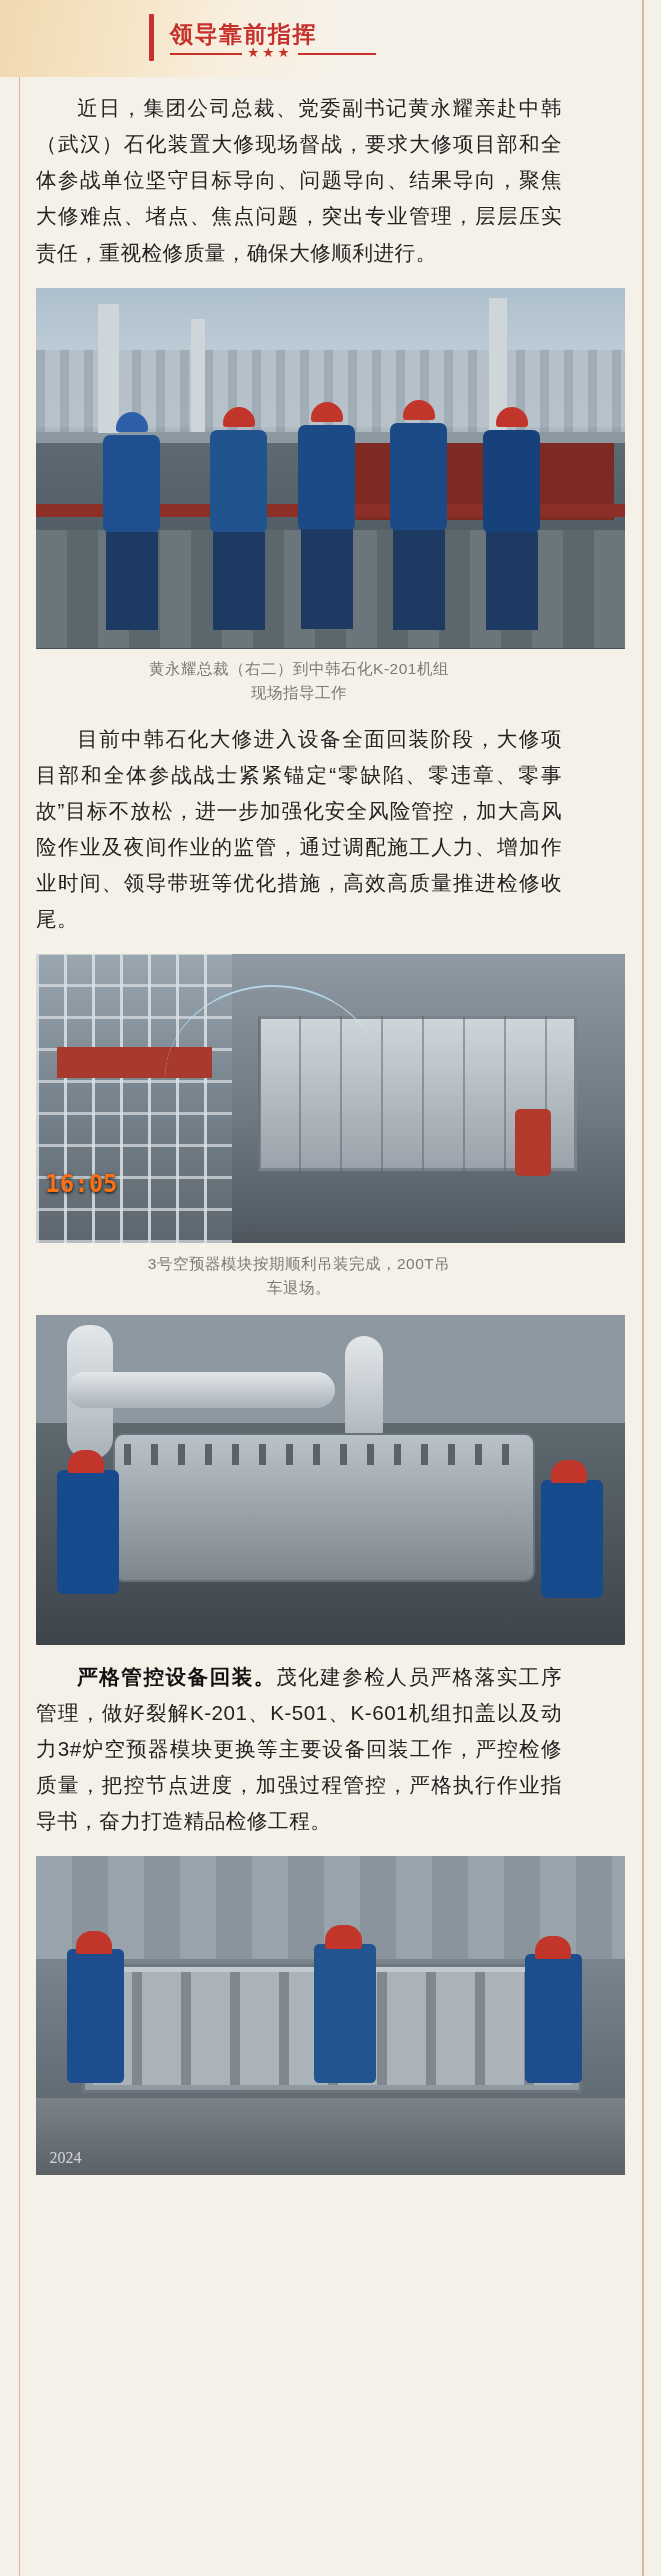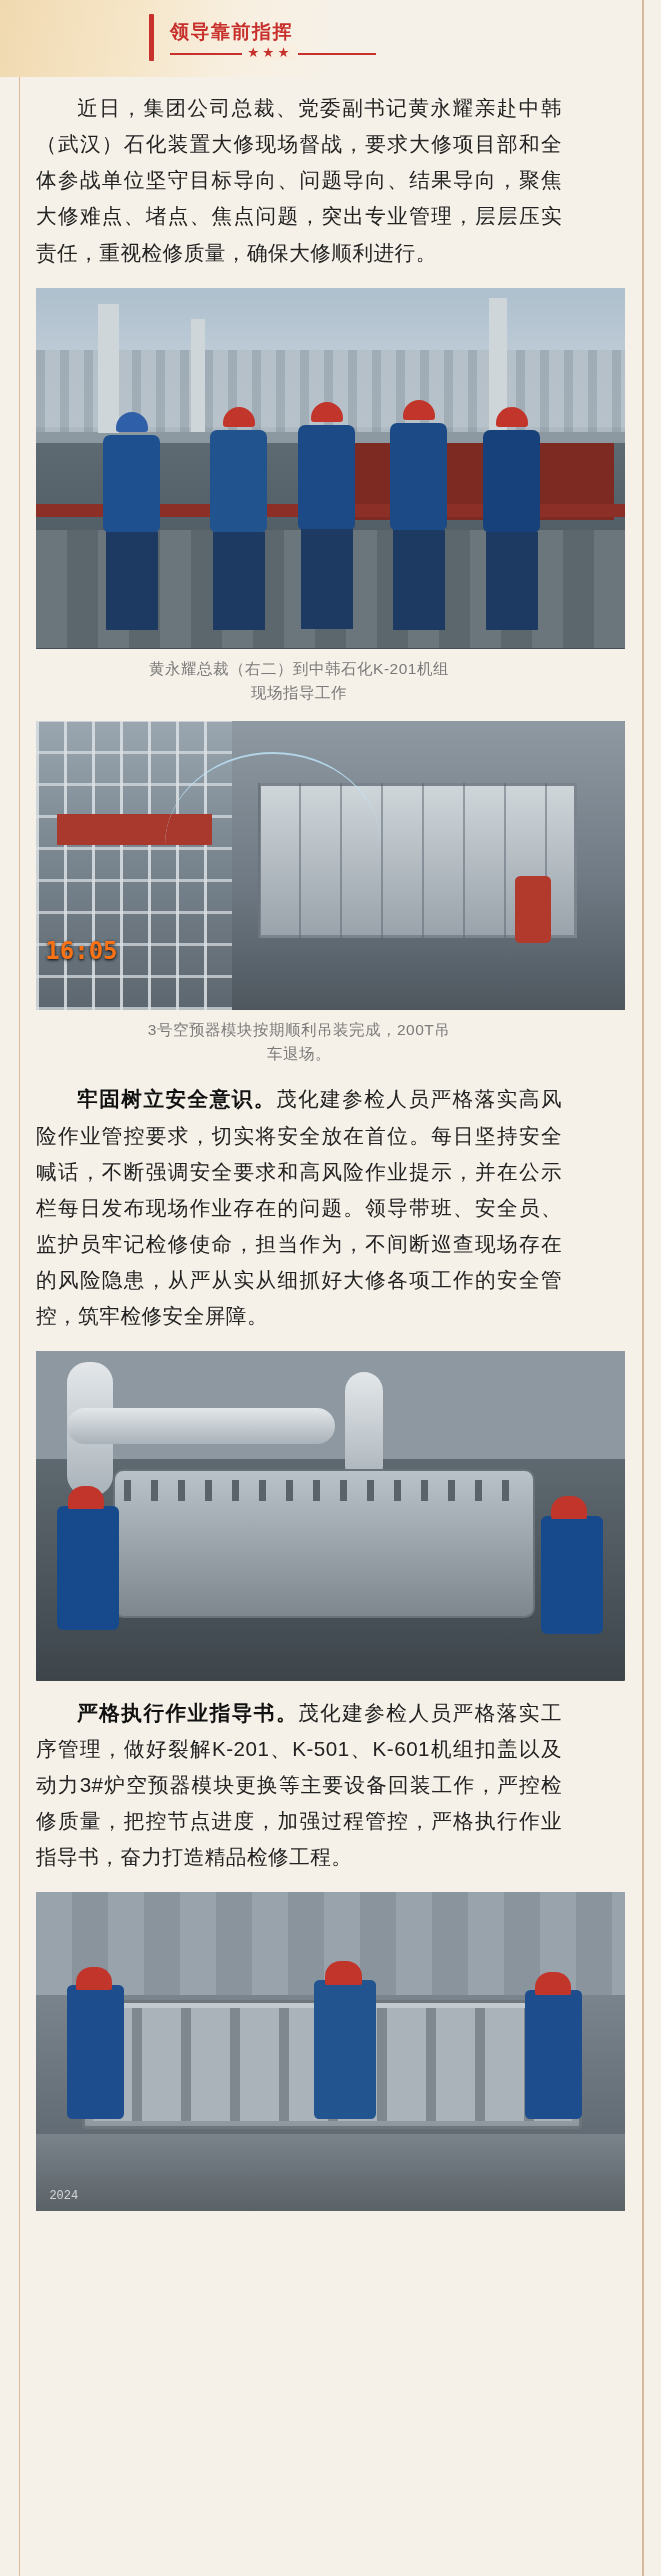--- a/index.html
+++ b/index.html
@@ -45,21 +45,21 @@
     top: 14.4px;
     width: 5.2px;
     height: 47px;
     background: #c7302b;
     border-radius: 1px;
   }
   .banner-title {
     position: absolute;
     left: 170px;
     top: 18.5px;
-    font-size: 19px;
+    font-size: 23px;
     font-weight: bold;
     color: #c7302b;
     letter-spacing: 1.5px;
     font-family: "Liberation Sans", sans-serif;
   }
   .banner-rule {
     position: absolute;
     left: 170px;
     top: 53px;
     width: 206px;
@@ -164,22 +164,22 @@
   .photo4 { height: 319px; background: linear-gradient(#8b96a0,#555e65); }
   .p4-wall { position:absolute; left:0; top:0; width:100%; height:103px;
              background: repeating-linear-gradient(90deg,#98a3ac 0 36px,#8a949d 36px 72px); }
   .p4-machine { position:absolute; left:46px; top:108px; width:500px; height:129px;
              background: linear-gradient(#c3cbd1,#8f989f); border:3.1px solid #6d767d; border-radius:4.1px; }
   .p4-cyls { position:absolute; left:57px; top:116px; width:479px; height:113px;
              background: repeating-linear-gradient(90deg, #aab3ba 0 39px, #7f888f 39px 49px); }
   .p4-floor { position:absolute; left:0; top:242px; width:100%; height:77px;
              background: linear-gradient(#7b838a,#5a6268); }
   .p4-worker { position:absolute; border-radius:5.2px; }
-  .p4-stamp { position:absolute; left:13.4px; bottom:8.2px; font-size:12px; color:#e8e8e8;
-             font-family:Liberation Mono, monospace; opacity:.85; }
+  .p4-stamp { position:absolute; left:13.4px; bottom:8.2px; font-size:16px; color:#e8e8e8;
+             font-family:Liberation Serif, serif; opacity:.85; }
 </style>
 </head>
 <body>
 
 <div class="page">
 
   <div class="frame-left"></div>
   <div class="frame-right"></div>
 
   <div class="banner">
@@ -235,60 +235,58 @@
           <div class="w-body" style="left:4.1px; top:23px; height:103px; background:#17417a;"></div>
           <div class="w-legs" style="left:7.2px; top:125px; height:98px;"></div>
         </div>
       </div>
       <div class="caption">
         <span>黄永耀总裁（右二）到中韩石化K-201机组</span><br>
         <span>现场指导工作</span>
       </div>
     </div>
 
+    <p class="para">目前中韩石化大修进入设备全面回装阶段，大修项目部和全体参战战士紧紧锚定“零缺陷、零违章、零事故”目标不放松，进一步加强化安全风险管控，加大高风险作业及夜间作业的监管，通过调配施工人力、增加作业时间、领导带班等优化措施，高效高质量推进检修收尾。</p>
 
     <div class="figure">
       <div class="photo photo2">
         <div class="p2-left"></div>
         <div class="p2-scaffold"></div>
         <div class="p2-red"></div>
         <div class="p2-right"></div>
         <div class="p2-module"></div>
         <div class="p2-module-lines"></div>
         <div class="p2-worker"></div>
         <div class="p2-arc"></div>
         <div class="p2-time">16:05</div>
       </div>
       <div class="caption">
         <span>3号空预器模块按期顺利吊装完成，200T吊</span><br>
         <span>车退场。</span>
       </div>
     </div>
 
-    <p class="para">
-      <b>牢固树立安全意识。</b><span>茂化建参检人员严格落实高风险作业管控要求，切实将安全放在首位。每日坚持安全喊话，不断强调安全要求和高风险作业提示，并在公示栏每日发布现场作业存在的问题。领导带班、安全员、监护员牢记检修使命，担当作为，不间断巡查现场存在的风险隐患，从严从实从细抓好大修各项工作的安全管控，筑牢检修安全屏障。</span>
-    </p>
 
     <div class="figure">
       <div class="photo photo3">
         <div class="p3-top"></div>
         <div class="p3-pipe" style="left:31px; top:10.3px; width:46px; height:134px;"></div>
         <div class="p3-pipe" style="left:31px; top:57px; width:268px; height:36px;"></div>
         <div class="p3-pipe" style="left:309px; top:20.6px; width:38px; height:113px;"></div>
         <div class="p3-cover"></div>
         <div class="p3-bolts"></div>
         <div class="p3-man" style="left:20.6px; top:155px; width:62px; height:124px;"></div>
         <div class="p3-helmet" style="left:32px; top:135px; width:36px; height:23px; background:#c1352a;"></div>
         <div class="p3-man" style="left:505px; top:165px; width:62px; height:118px;"></div>
         <div class="p3-helmet" style="left:515px; top:145px; width:36px; height:23px; background:#c1352a;"></div>
       </div>
     </div>
 
     <p class="para">
-      <b>严格执行作业指导书。</b><span>茂化建参检人员严格落实工序管理，做好裂解K-201、K-501、K-601机组扣盖以及动力3#炉空预器模块更换等主要设备回装工作，严控检修质量，把控节点进度，加强过程管控，严格执行作业指导书，奋力打造精品检修工程。</span>
+      <b>严格管控设备回装。</b><span>茂化建参检人员严格落实工序管理，做好裂解K-201、K-501、K-601机组扣盖以及动力3#炉空预器模块更换等主要设备回装工作，严控检修质量，把控节点进度，加强过程管控，严格执行作业指导书，奋力打造精品检修工程。</span>
     </p>
 
     <div class="figure">
       <div class="photo photo4">
         <div class="p4-wall"></div>
         <div class="p4-machine"></div>
         <div class="p4-cyls"></div>
         <div class="p4-floor"></div>
         <div class="p4-worker" style="left:31px; top:93px; width:57px; height:134px; background:#1d4d8c;"></div>
         <div class="p4-worker" style="left:40px; top:75px; width:36px; height:23px; background:#c1352a; border-radius:15.5px 15.5px 2.6px 2.6px;"></div>

